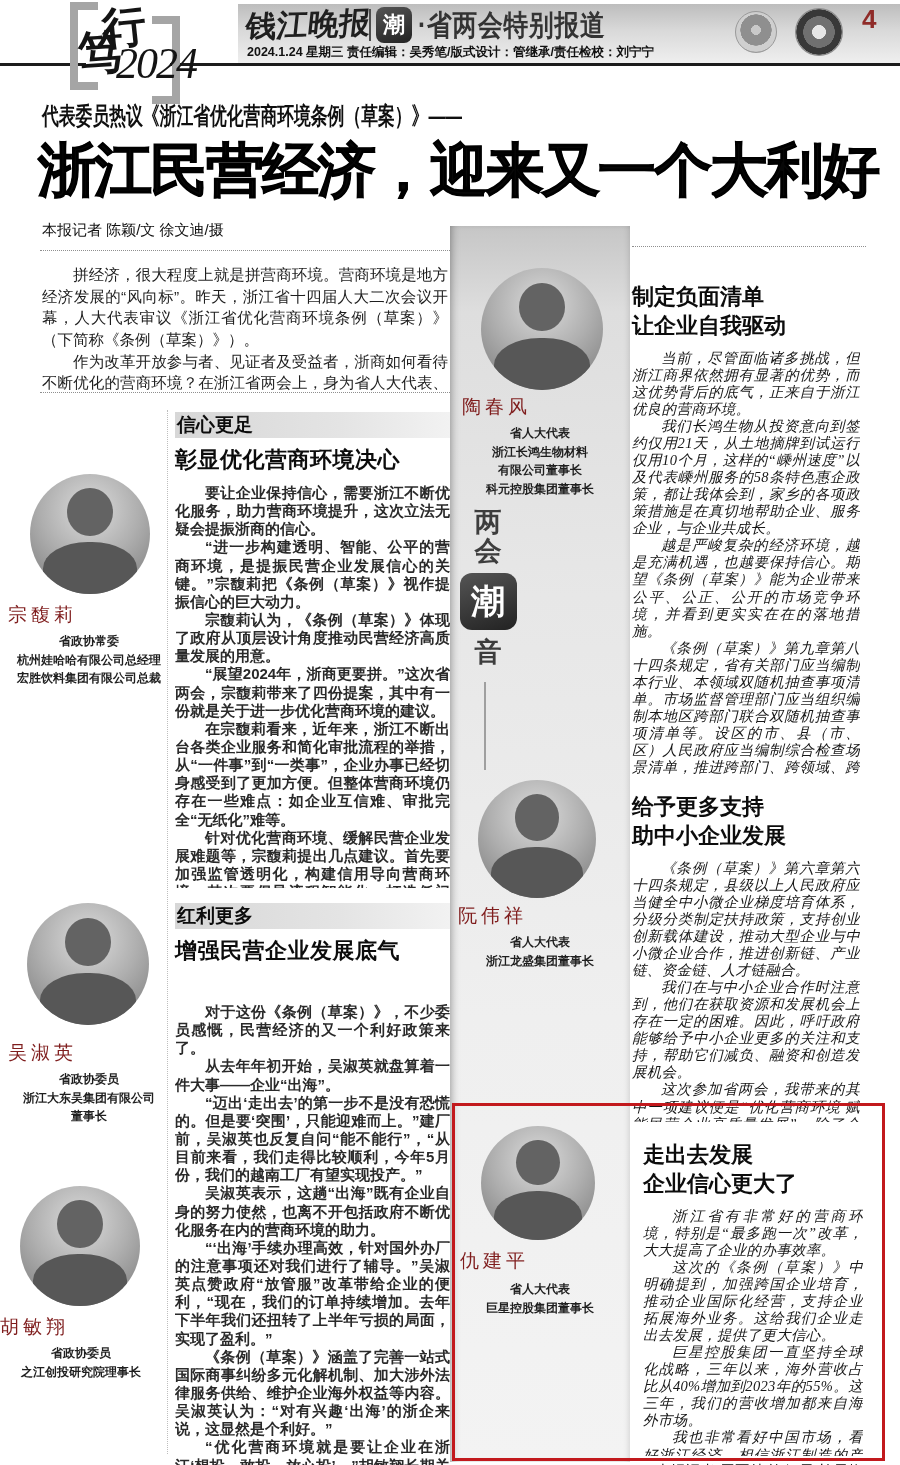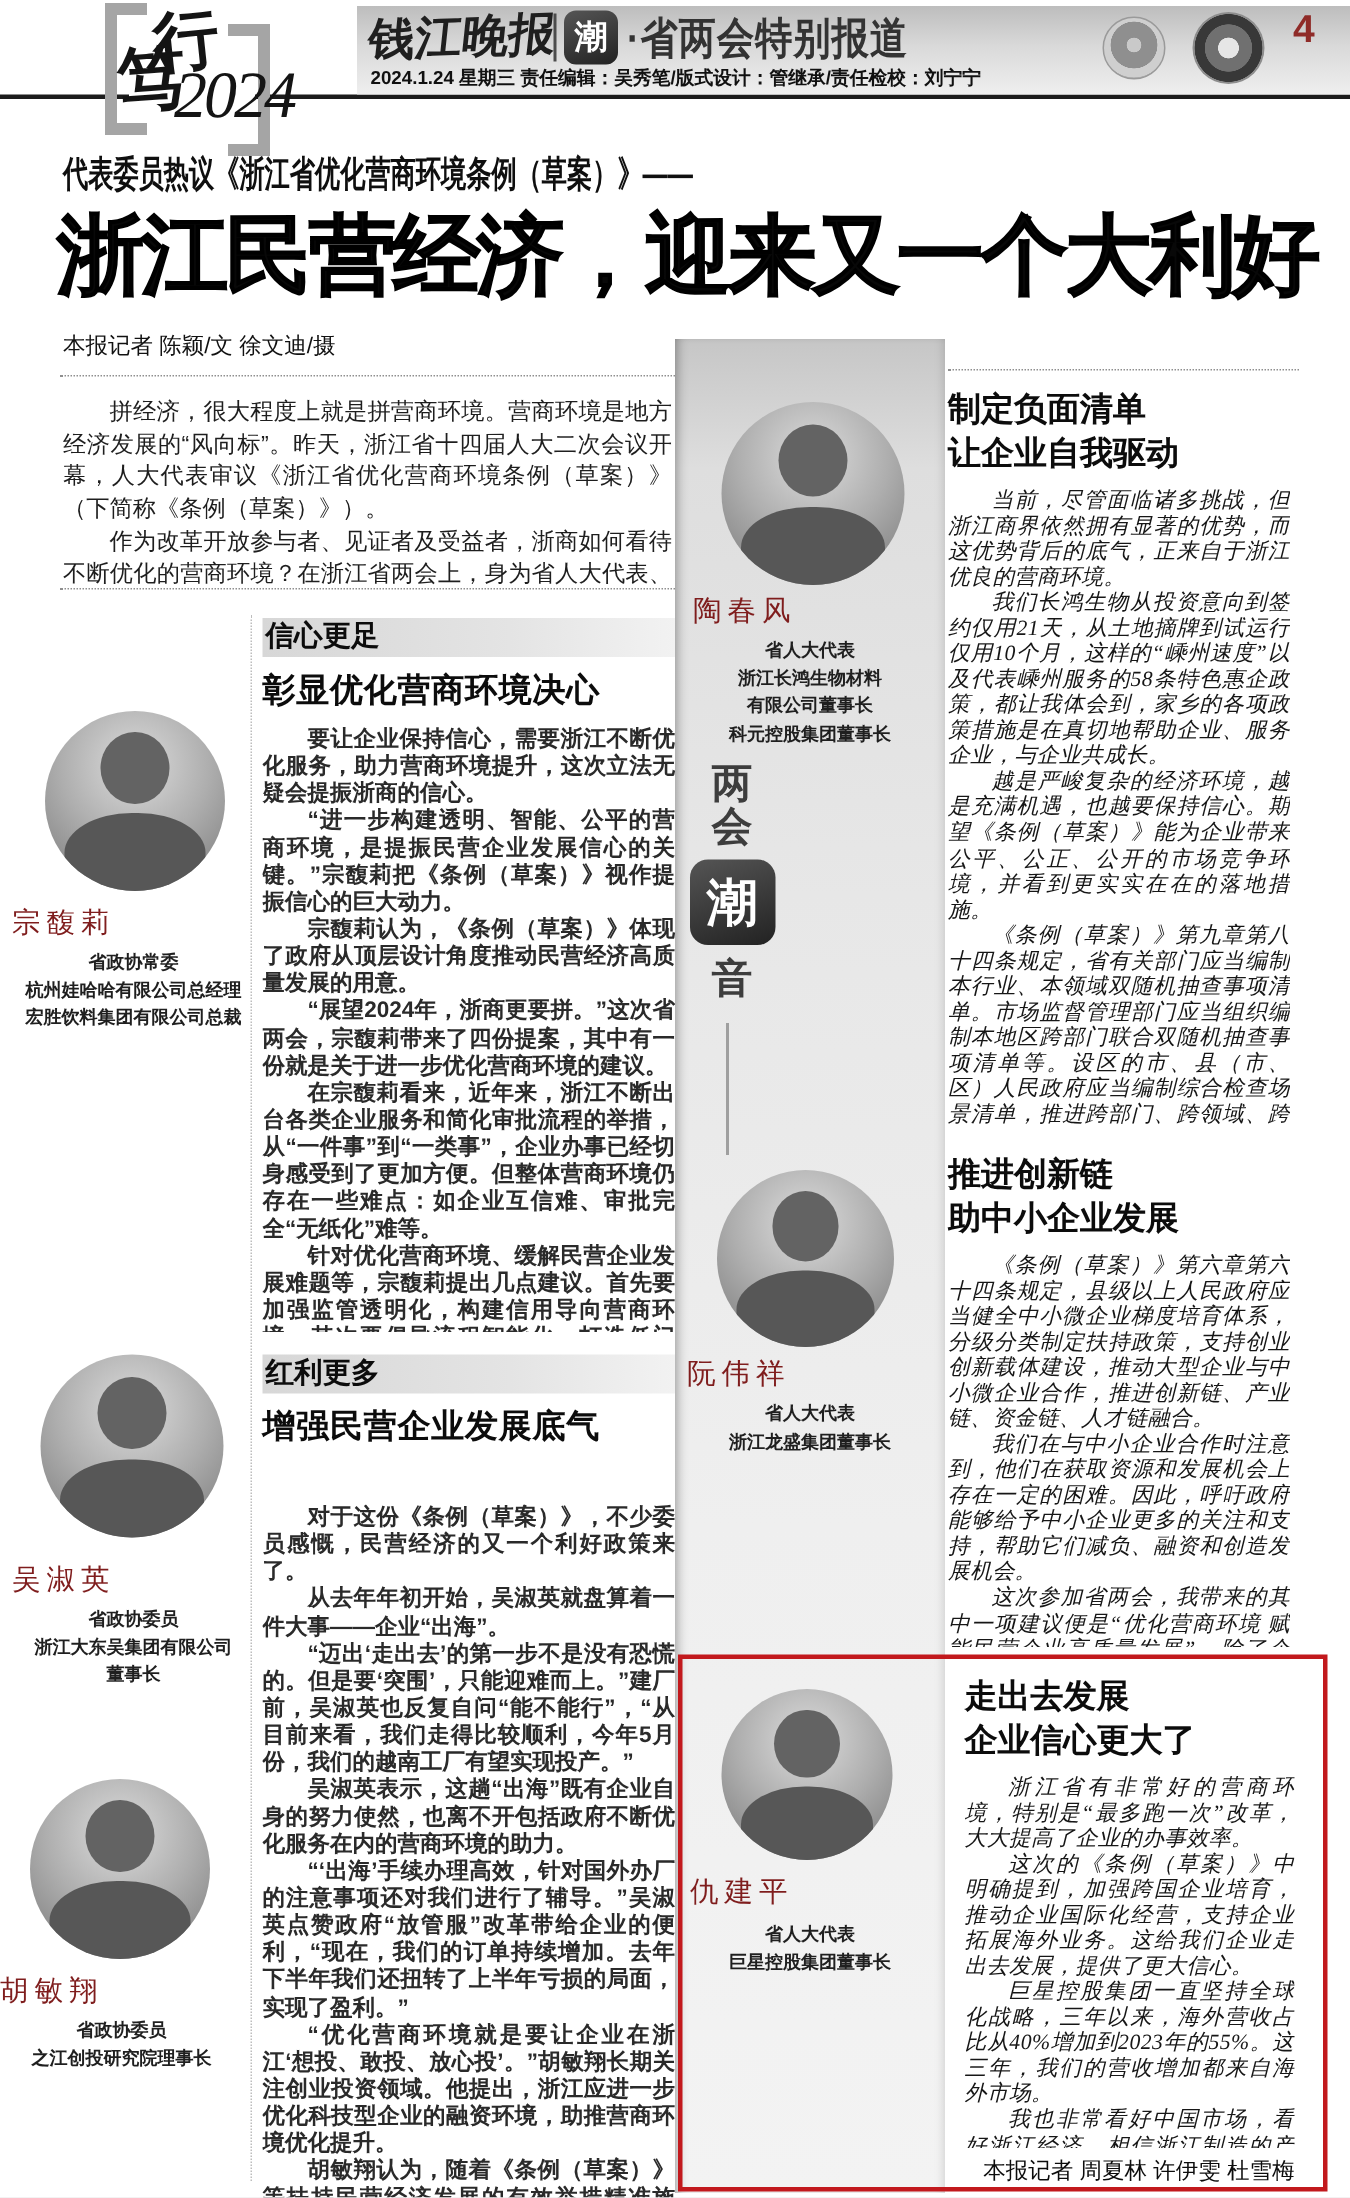--- a/index.html
+++ b/index.html
@@ -86,21 +86,21 @@
   .p-name { position:absolute; z-index:2; font-family:"Liberation Serif",serif; font-size:19px;
             color:#7f1d1d; letter-spacing:4px; white-space:nowrap; }
   .p-cap { position:absolute; z-index:2; font-size:12px; font-weight:bold; color:#1f1f1f;
            text-align:center; line-height:1.55; }
 
   
   .rtop-dot { position:absolute; left:632px; top:246px; width:234px; height:0;
               border-top:1px dotted #8f8f8f; }
   .rart { position:absolute; width:228px; }
   .r1 { left:632px; top:258px; } .r2 { left:632px; top:768px; } .r3 { left:643px; top:1116px; width:220px; }
-  .art-title { font-size:22px; font-weight:800; line-height:1.32; color:#0c0c0c; }
+  .art-title { font-size:22px; font-weight:800; line-height:1.32; color:#0c0c0c;margin-top:24px; }
   .art-body { margin-top:10px; font-family:"Liberation Serif",serif; font-style:italic;
               font-size:14.5px; line-height:1.175; letter-spacing:.3px; color:#161616;
               text-align:justify; overflow:hidden; }
   .art-body p { text-indent:2em; }
   .r1 .art-body { height:424px; } .r2 .art-body { height:262px; } .r3 .art-body { height:248px; }
   .credit { margin-top:6px; font-size:15px; font-weight:normal; color:#0c0c0c; text-align:right;
             font-family:"Liberation Sans",sans-serif; }
 
   .redbox { position:absolute; left:452px; top:1103px; width:433px; height:358px;
             border:3px solid var(--hl,#c2191d); z-index:4; }
@@ -169,20 +169,21 @@
   <section class="lsec s2">
     <div class="tagbar">红利更多</div>
     <h2 class="sec-title">增强民营企业发展底气</h2>
     <div class="sec-body">
 
     <p>对于这份《条例（草案）》，不少委员感慨，民营经济的又一个利好政策来了。</p>
         <p>从去年年初开始，吴淑英就盘算着一件大事——企业“出海”。</p>
         <p>“迈出‘走出去’的第一步不是没有恐慌的。但是要‘突围’，只能迎难而上。”建厂前，吴淑英也反复自问“能不能行”，“从目前来看，我们走得比较顺利，今年5月份，我们的越南工厂有望实现投产。”</p>
         <p>吴淑英表示，这趟“出海”既有企业自身的努力使然，也离不开包括政府不断优化服务在内的营商环境的助力。</p>
         <p>“‘出海’手续办理高效，针对国外办厂的注意事项还对我们进行了辅导。”吴淑英点赞政府“放管服”改革带给企业的便利，“现在，我们的订单持续增加。去年下半年我们还扭转了上半年亏损的局面，实现了盈利。”</p>
+        <p>《条例（草案）》涵盖了完善一站式国际商事纠纷多元化解机制、加大涉外法律服务供给、维护企业海外权益等内容。吴淑英认为：“对有兴趣‘出海’的浙企来说，这显然是个利好。”</p>
         <p>“优化营商环境就是要让企业在浙江‘想投、敢投、放心投’。”胡敏翔长期关注创业投资领域。他提出，浙江应进一步优化科技型企业的融资环境，助推营商环境优化提升。</p>
         <p>胡敏翔认为，随着《条例（草案）》等扶持民营经济发展的有效举措精准施策，将有利于撬动浙江省丰富的民间资本，营造更好的投资环境和政策预期。</p>
       </div>
   </section>
 
   <div class="portrait" style="left:30px; top:474px; width:120px; height:120px"></div>
   <div class="p-name" style="left:8px; top:602px; width:160px">宗馥莉</div>
   <div class="p-cap" style="left:0px; top:632px; width:178px">
 
   <div>省政协常委</div>
@@ -244,21 +245,21 @@
 
     <p>当前，尽管面临诸多挑战，但浙江商界依然拥有显著的优势，而这优势背后的底气，正来自于浙江优良的营商环境。</p>
         <p>我们长鸿生物从投资意向到签约仅用21天，从土地摘牌到试运行仅用10个月，这样的“嵊州速度”以及代表嵊州服务的58条特色惠企政策，都让我体会到，家乡的各项政策措施是在真切地帮助企业、服务企业，与企业共成长。</p>
         <p>越是严峻复杂的经济环境，越是充满机遇，也越要保持信心。期望《条例（草案）》能为企业带来公平、公正、公开的市场竞争环境，并看到更实实在在的落地措施。</p>
         <p>《条例（草案）》第九章第八十四条规定，省有关部门应当编制本行业、本领域双随机抽查事项清单。市场监督管理部门应当组织编制本地区跨部门联合双随机抽查事项清单等。设区的市、县（市、区）人民政府应当编制综合检查场景清单，推进跨部门、跨领域、跨层级多个执法主体的相关行政检查一次完成。</p>
       </div>
   </article>
 
   <article class="rart r2">
     <div class="art-title">
-      <div>推进创新链</div>
+      <div>给予更多支持</div>
       <div>助中小企业发展</div>
     </div>
     <div class="art-body">
 
     <p>《条例（草案）》第六章第六十四条规定，县级以上人民政府应当健全中小微企业梯度培育体系，分级分类制定扶持政策，支持创业创新载体建设，推动大型企业与中小微企业合作，推进创新链、产业链、资金链、人才链融合。</p>
         <p>我们在与中小企业合作时注意到，他们在获取资源和发展机会上存在一定的困难。因此，呼吁政府能够给予中小企业更多的关注和支持，帮助它们减负、融资和创造发展机会。</p>
         <p>这次参加省两会，我带来的其中一项建议便是“优化营商环境 赋能民营企业高质量发展”。除了企业自身的努力，政府在法律政策以及服务上的支持和引导至关重要。优化营商环境，助力企业轻装上阵。</p>
       </div>
   </article>
 

